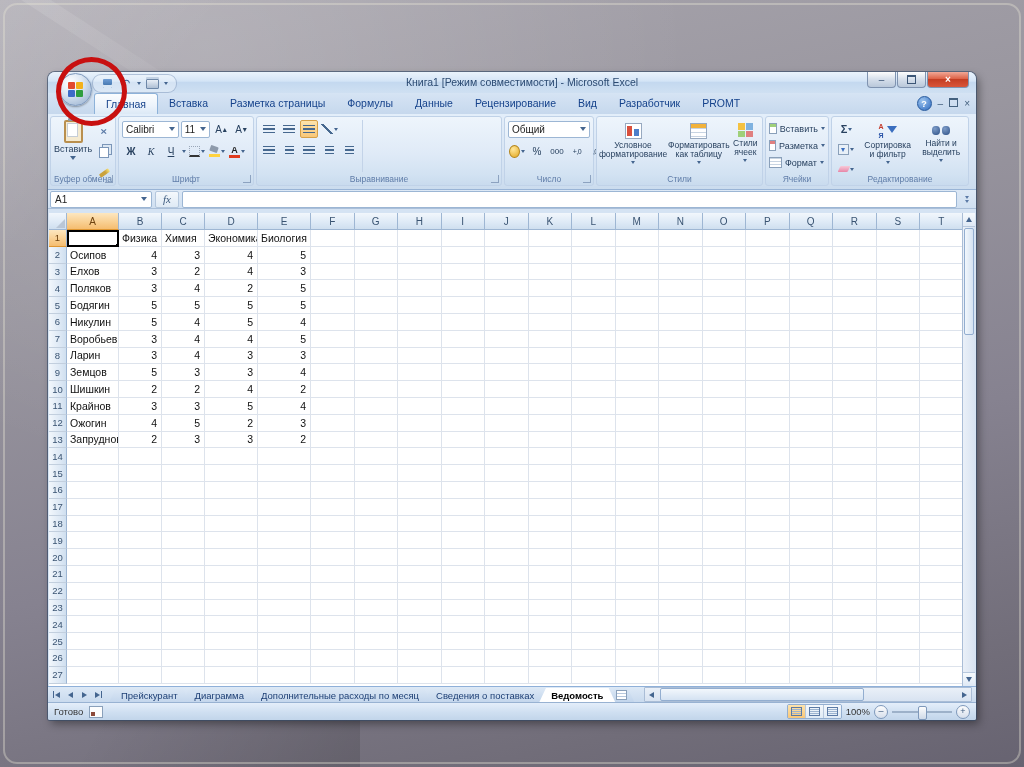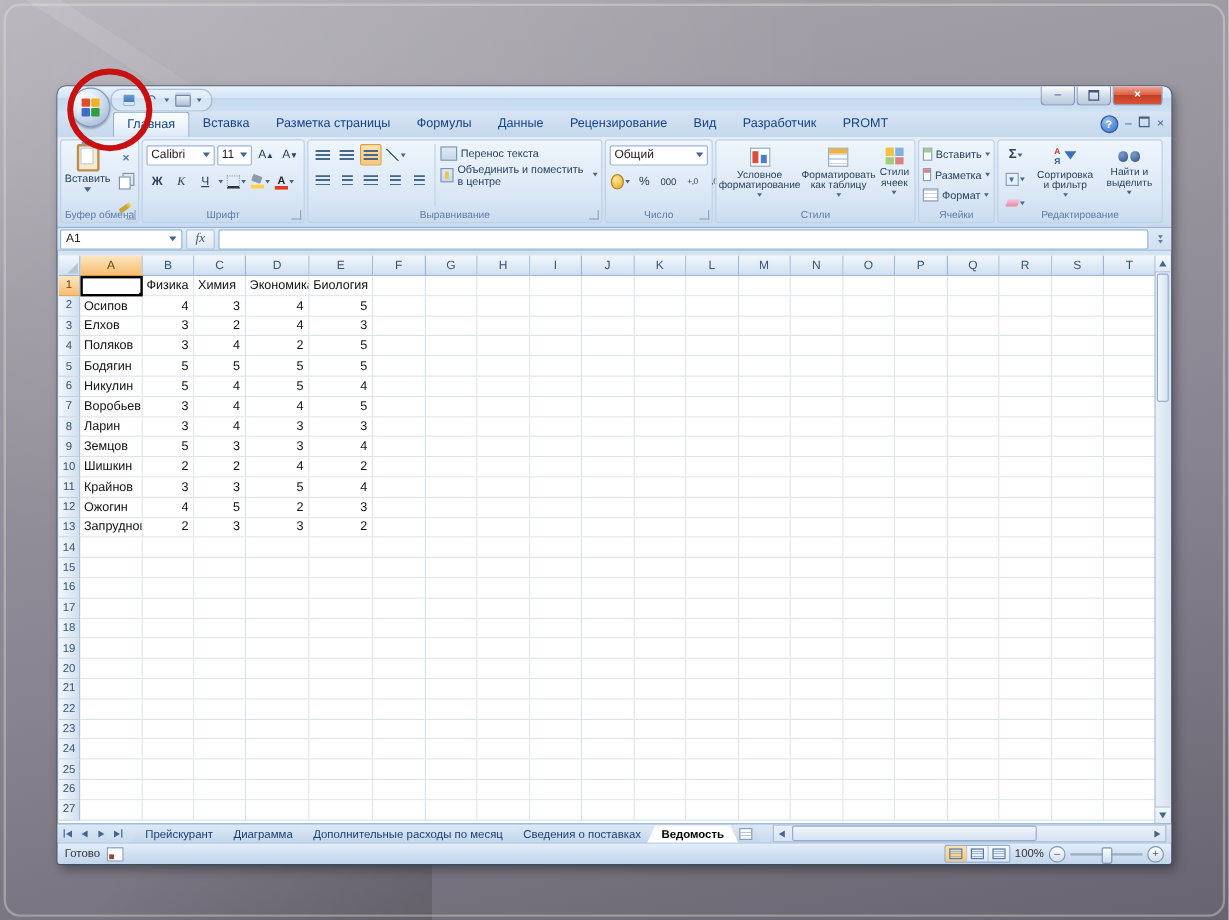--- a/index.html
+++ b/index.html
@@ -281,20 +281,21 @@
         <span class="qat-ic">
             <span class="savebox"></span>
           </span>
         <span class="qat-ic">↶</span>
           <span class="dar sm"></span>
         <span class="qat-ic">
             <span class="printbox"></span>
           </span>
         <span class="dar sm"></span>
       </div>
+      <div class="title">Книга1  [Режим совместимости] - Microsoft Excel</div>
       <div class="winctrl">
         <span class="wbtn">–</span>
         <span class="wbtn">
             <span class="maxbox"></span>
           </span>
         <span class="wbtn close">×</span>
       </div>
     </div>
     <div class="office-wrap">
       <span class="oblogo">
@@ -421,31 +422,20 @@
                   <span class="bars"></span>
                 </span>
               <span class="sbtn">
                   <span class="bars short"></span>
                 </span>
               <span class="sbtn">
                   <span class="bars short"></span>
                 </span>
             </div>
           </div>
-          <div class="al-right">
-            <div class="rrow">
-              <span class="wrap-ic"></span>
-              <span>Перенос текста</span>
-            </div>
-            <div class="rrow">
-              <span class="merge-ic"></span>
-              <span>Объединить и поместить в центре</span>
-              <span class="dar sm"></span>
-            </div>
-          </div>
         </div>
         <span class="glabel">Выравнивание</span>
         <span class="dlg"></span>
       </div>
 
       <div class="group" style="width:90px">
         <div class="rrow">
           <span class="combo" style="width:76px">
               <span>Общий</span>
               <span class="dar"></span>

